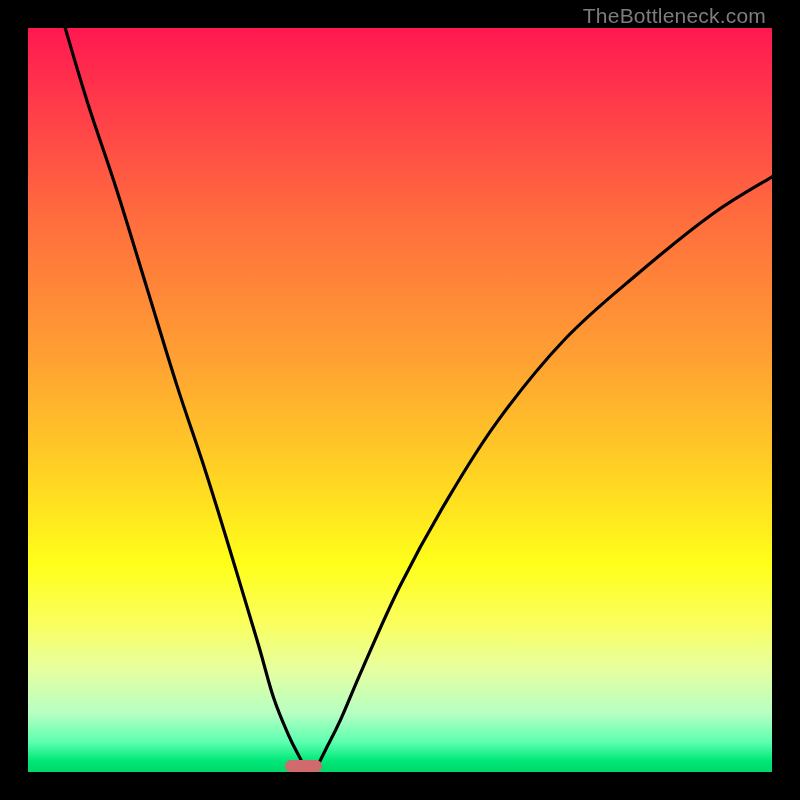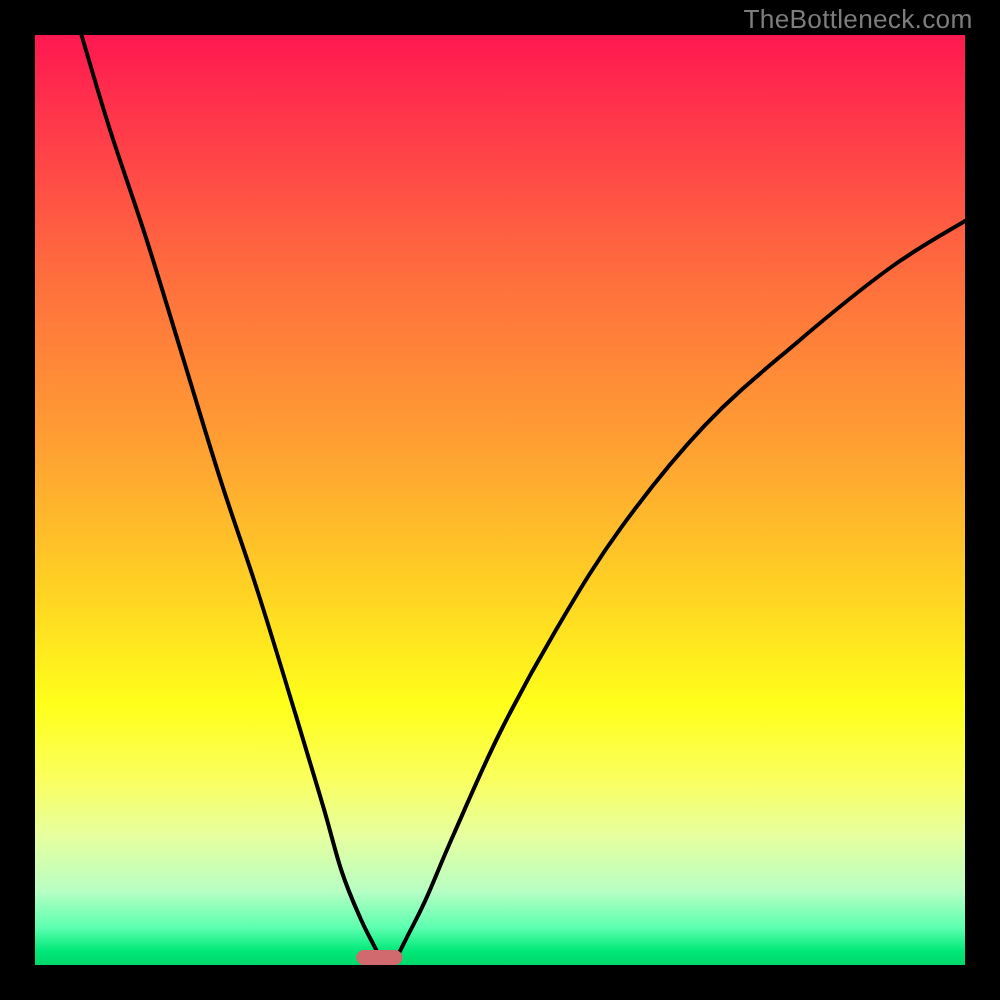--- a/index.html
+++ b/index.html
@@ -48,21 +48,21 @@
   .dip-marker {
     position: absolute;
     width: 36px;
     height: 12px;
     border-radius: 6px;
     background: #d06a6f;
   }
   .watermark {
     position: absolute;
     top: 4px;
-    right: 22px;
+    right: 34px;
     color: #7d7d7d;
     font-size: 21px;
     font-weight: 400;
     letter-spacing: 0.2px;
   }
 </style>
 </head>
 <body>
 
 <div class="outer">

